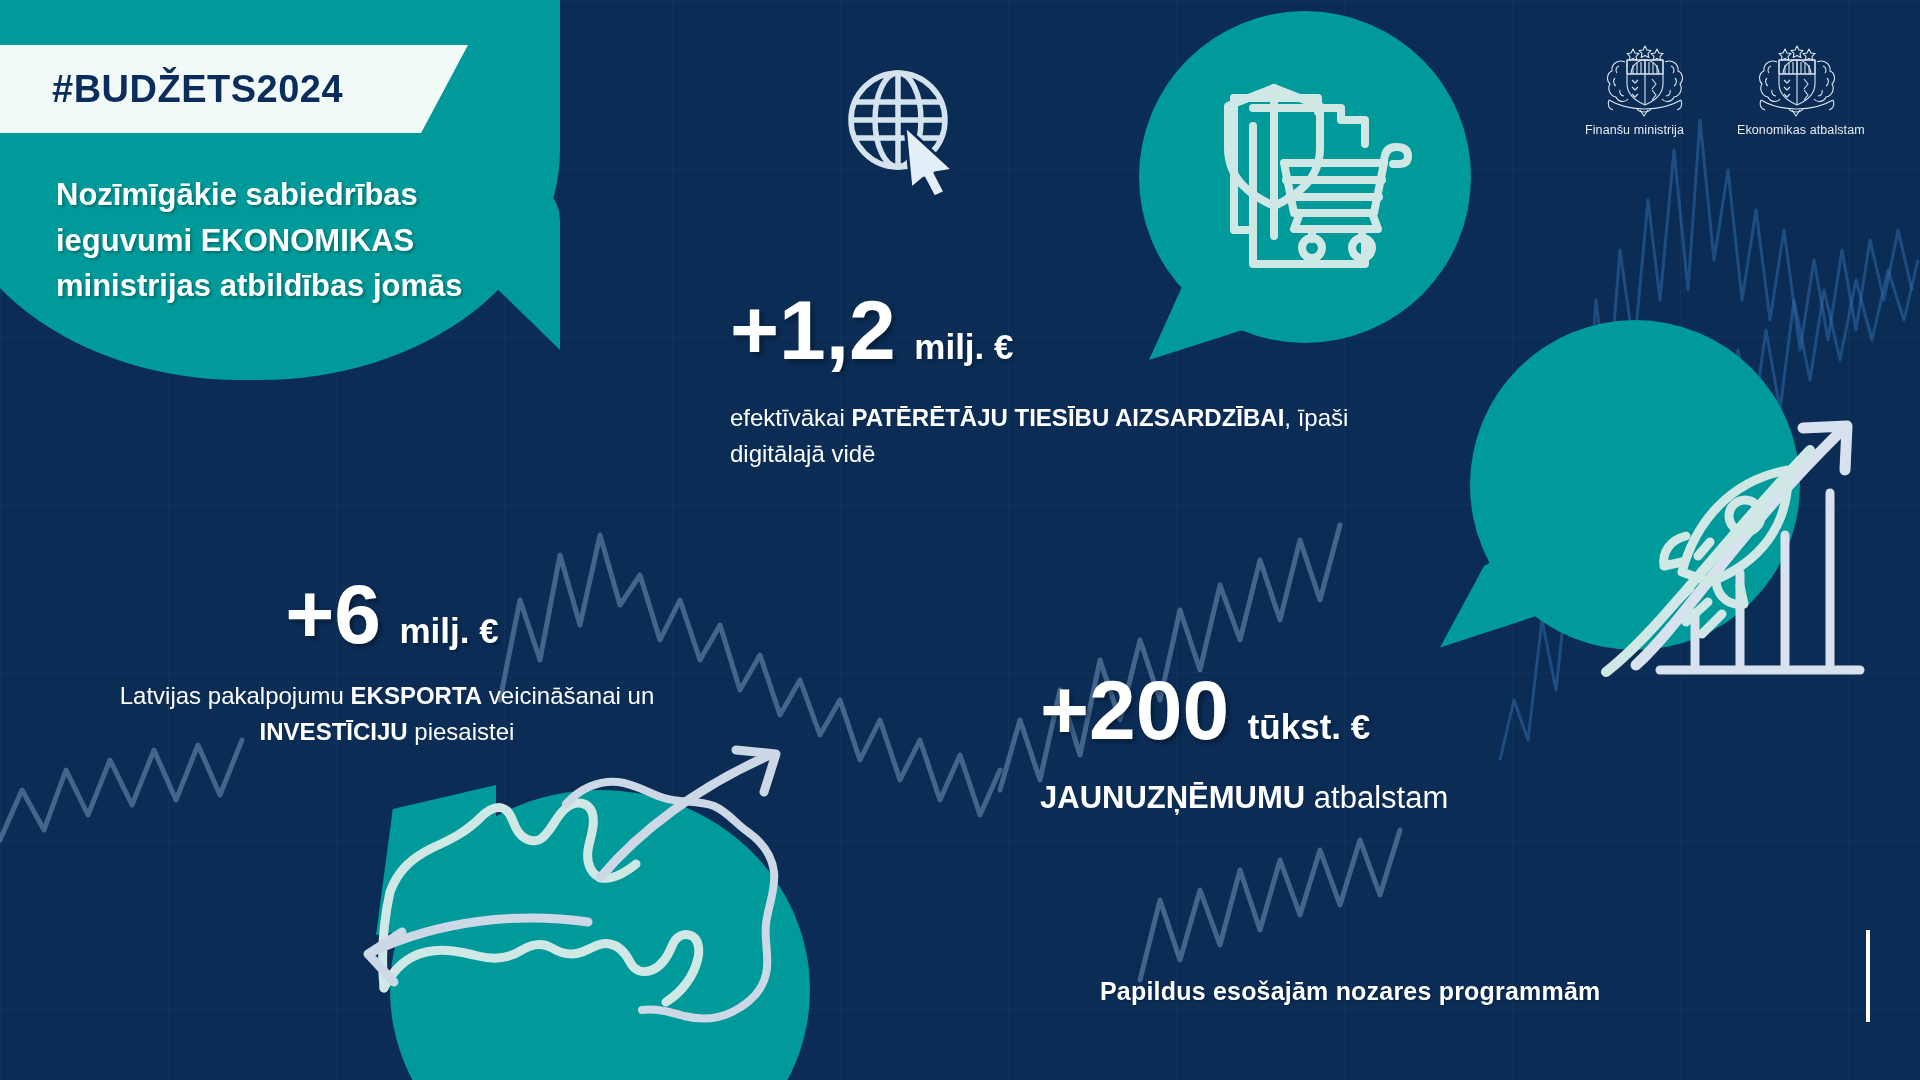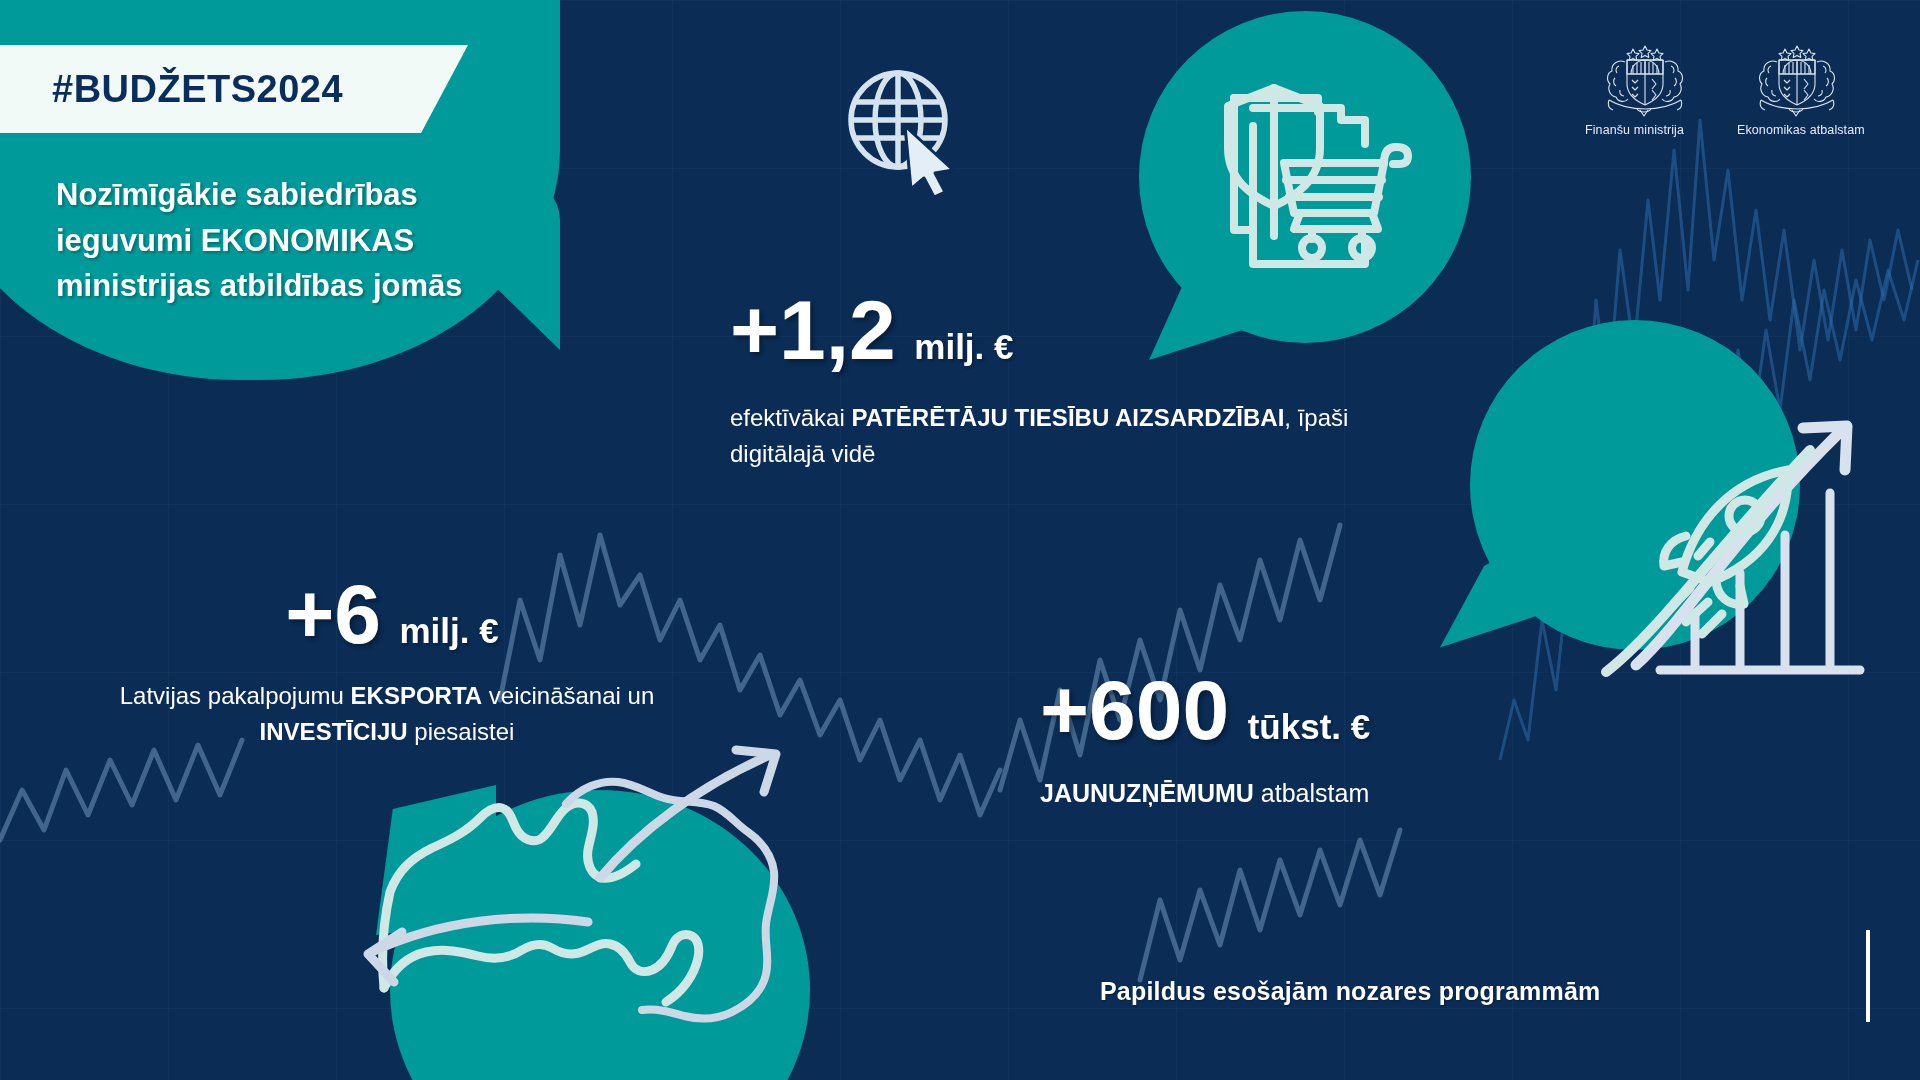--- a/index.html
+++ b/index.html
@@ -95,21 +95,21 @@
   }
   .stat-desc b{font-weight:bold;}
 
   #stat-consumer{position:absolute;left:730px;top:288px;width:660px;}
   #stat-consumer .stat-desc{margin-top:28px;width:660px;}
 
   #stat-export{position:absolute;left:62px;top:572px;width:660px;text-align:center;}
   #stat-export .stat-desc{margin-top:22px;width:650px;}
 
   #stat-startup{position:absolute;left:1040px;top:668px;width:640px;}
-  #stat-startup .stat-desc{margin-top:22px;width:640px;font-size:25px;}
+  #stat-startup .stat-desc{margin-top:22px;width:640px;font-size:31px;}
 
   .footnote{
     position:absolute;left:1100px;top:977px;
     color:#ffffff;font-size:25px;font-weight:bold;letter-spacing:.2px;
     text-shadow:1px 1px 2px rgba(0,0,0,.3);
   }
   .footnote-rule{
     position:absolute;left:1866px;top:930px;width:4px;height:92px;background:#ffffff;
   }
 
@@ -318,21 +318,21 @@
     <div class="stat-desc">efektīvākai <b>PATĒRĒTĀJU TIESĪBU AIZSARDZĪBAI</b>, īpaši digitālajā vidē</div>
   </div>
 
   <div id="stat-export">
     <span class="stat-num">+6</span>
     <span class="stat-unit">milj. €</span>
     <div class="stat-desc">Latvijas pakalpojumu <b>EKSPORTA</b> veicināšanai un <b>INVESTĪCIJU</b> piesaistei</div>
   </div>
 
   <div id="stat-startup">
-    <span class="stat-num">+600</span>
+    <span class="stat-num">+200</span>
     <span class="stat-unit">tūkst. €</span>
     <div class="stat-desc"><b>JAUNUZŅĒMUMU</b> atbalstam</div>
   </div>
 
   <div class="footnote">Papildus esošajām nozares programmām</div>
   <div class="footnote-rule"></div>
 
 </div>
 
 </body></html>

